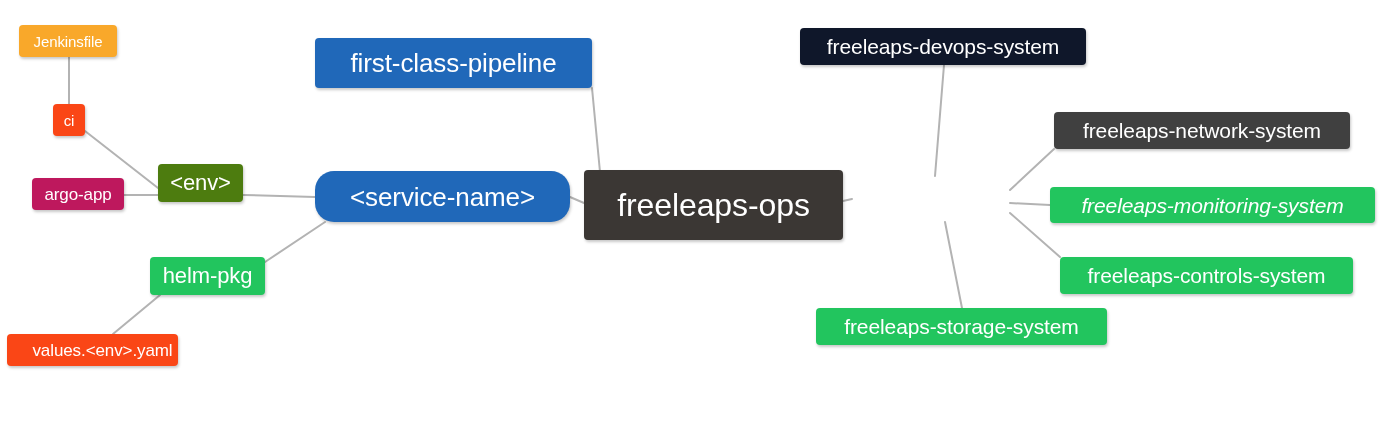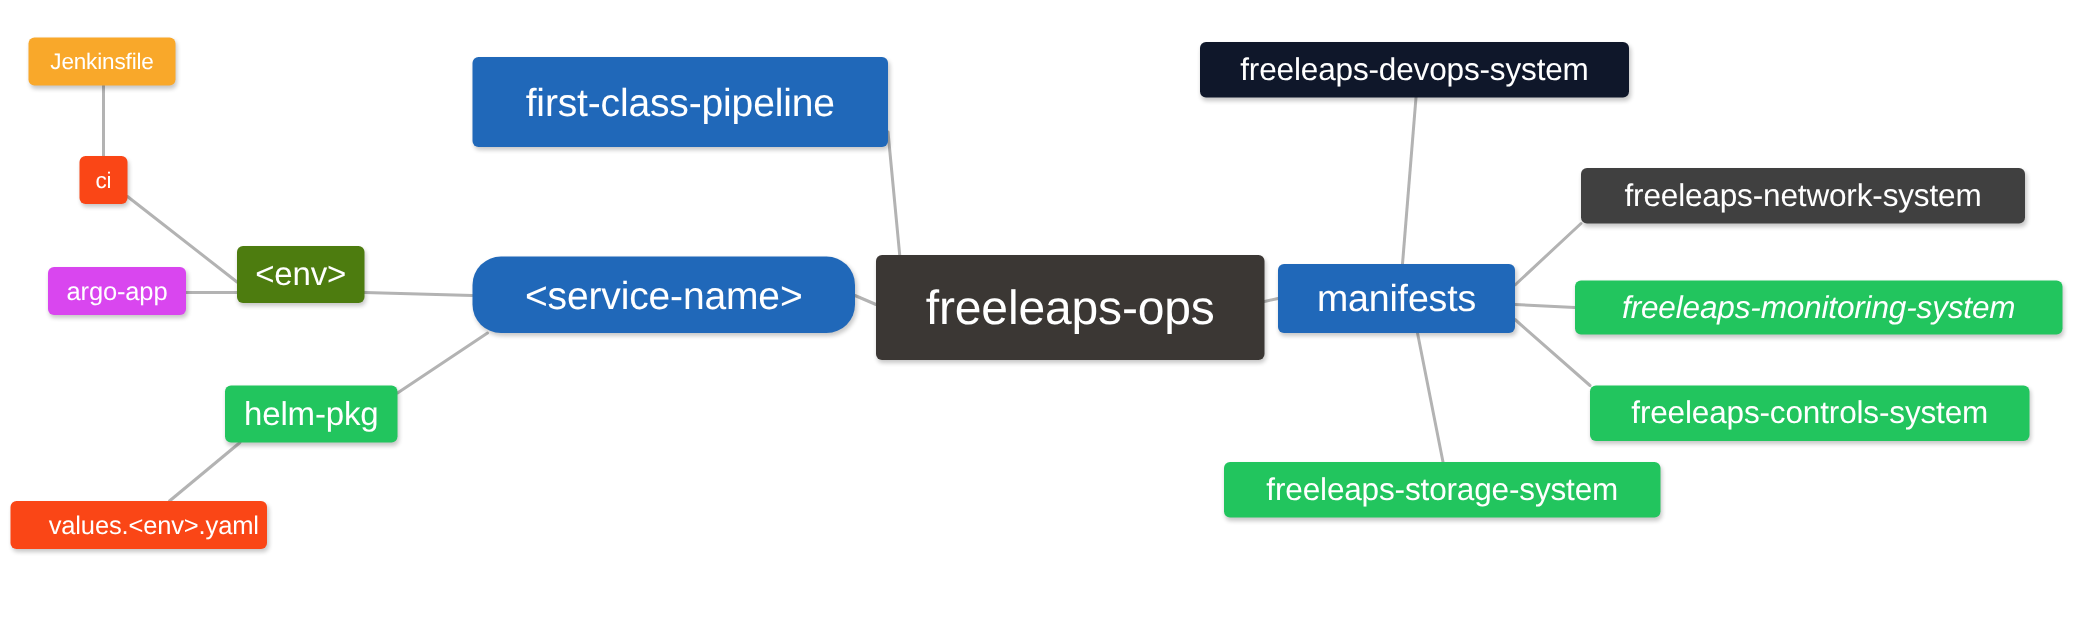--- a/index.html
+++ b/index.html
@@ -67,39 +67,36 @@
       <line x1="1010" y1="203" x2="1050" y2="205" stroke="#b3b3b3" stroke-width="2" stroke-linecap="round"></line>
       <line x1="1010" y1="213" x2="1060" y2="257" stroke="#b3b3b3" stroke-width="2" stroke-linecap="round"></line>
       <line x1="945" y1="222" x2="962" y2="308" stroke="#b3b3b3" stroke-width="2" stroke-linecap="round"></line>
     </svg>
 <div class="node" style="left: 584px; top: 170px; width: 259px; height: 70px; background: rgb(59, 55, 52); font-size: 32px; justify-content: center;">
       <span class="node-label">freeleaps-ops</span>
     </div>
     <div class="node" style="left: 315px; top: 171px; width: 255px; height: 51px; background: rgb(32, 104, 185); font-size: 26px; border-radius: 19px;">
       <span class="node-label">&lt;service-name&gt;</span>
     </div>
-    <div class="node" style="left: 315px; top: 38px; width: 277px; height: 60px; background: rgb(32, 104, 185); font-size: 26px;">
+    <div class="node" style="left: 315px; top: 38px; width: 277px; height: 50px; background: rgb(32, 104, 185); font-size: 26px;">
       <span class="node-label">first-class-pipeline</span>
-    </div>
-    <div class="node" style="left: 852px; top: 176px; width: 158px; height: 46px; background: rgb(32, 104, 185); font-size: 25px;">
-      <span class="node-label">manifests</span>
     </div>
     <div class="node" style="left: 158px; top: 164px; width: 85px; height: 38px; background: #4d7c0f; font-size: 22px;">
       <span class="node-label">&lt;env&gt;</span>
     </div>
     <div class="node" style="left: 150px; top: 257px; width: 115px; height: 38px; background: rgb(34, 197, 94); font-size: 22px;">
       <span class="node-label">helm-pkg</span>
     </div>
     <div class="node" style="left: 53px; top: 104px; width: 32px; height: 32px; background: rgb(250, 70, 22); font-size: 15px;">
       <span class="node-label">ci</span>
     </div>
     <div class="node" style="left: 19px; top: 25px; width: 98px; height: 32px; background: rgb(249, 168, 42); font-size: 15px;">
       <span class="node-label">Jenkinsfile</span>
     </div>
-    <div class="node" style="left: 32px; top: 178px; width: 92px; height: 32px; background: #d946ef; font-size: 17px;">
+    <div class="node" style="left: 32px; top: 178px; width: 92px; height: 32px; background: #be185d; font-size: 17px;">
       <span class="node-label">argo-app</span>
     </div>
     <div class="node" style="left: 7px; top: 334px; width: 171px; height: 32px; background: rgb(250, 70, 22); font-size: 17px; padding-left: 20px;">
       <span class="node-label">values.&lt;env&gt;.yaml</span>
     </div>
     <div class="node" style="left: 800px; top: 28px; width: 286px; height: 37px; background: #0f172a; font-size: 21px;">
       <span class="node-label">freeleaps-devops-system</span>
     </div>
     <div class="node" style="left: 1054px; top: 112px; width: 296px; height: 37px; background: #404040; font-size: 21px;">
       <span class="node-label">freeleaps-network-system</span>

